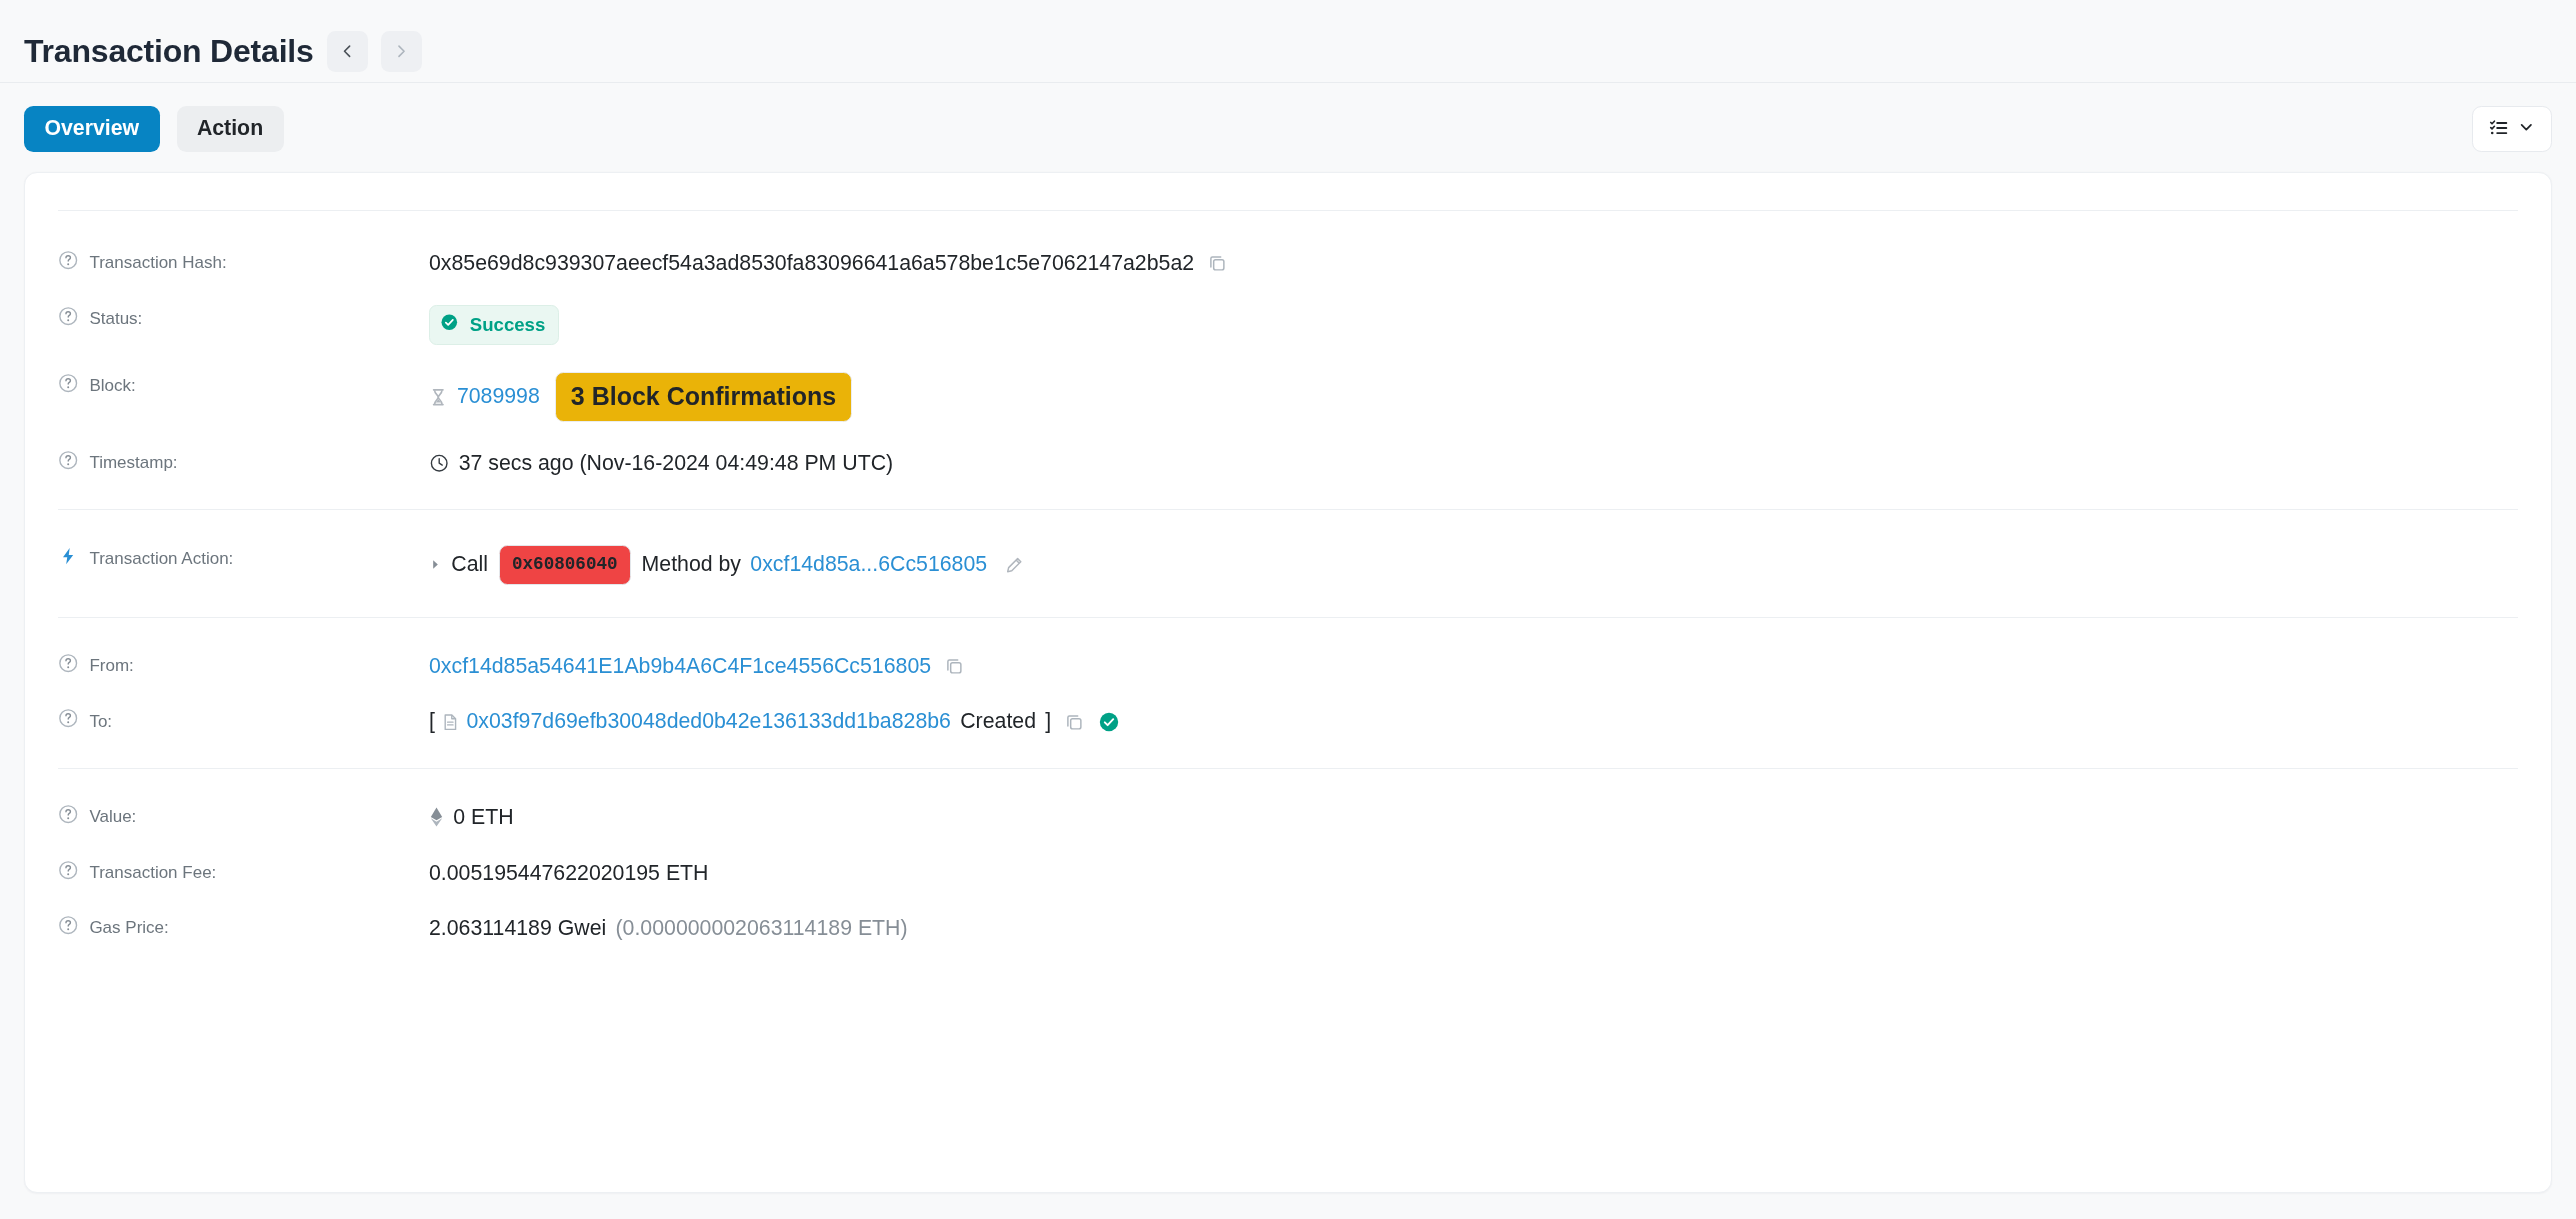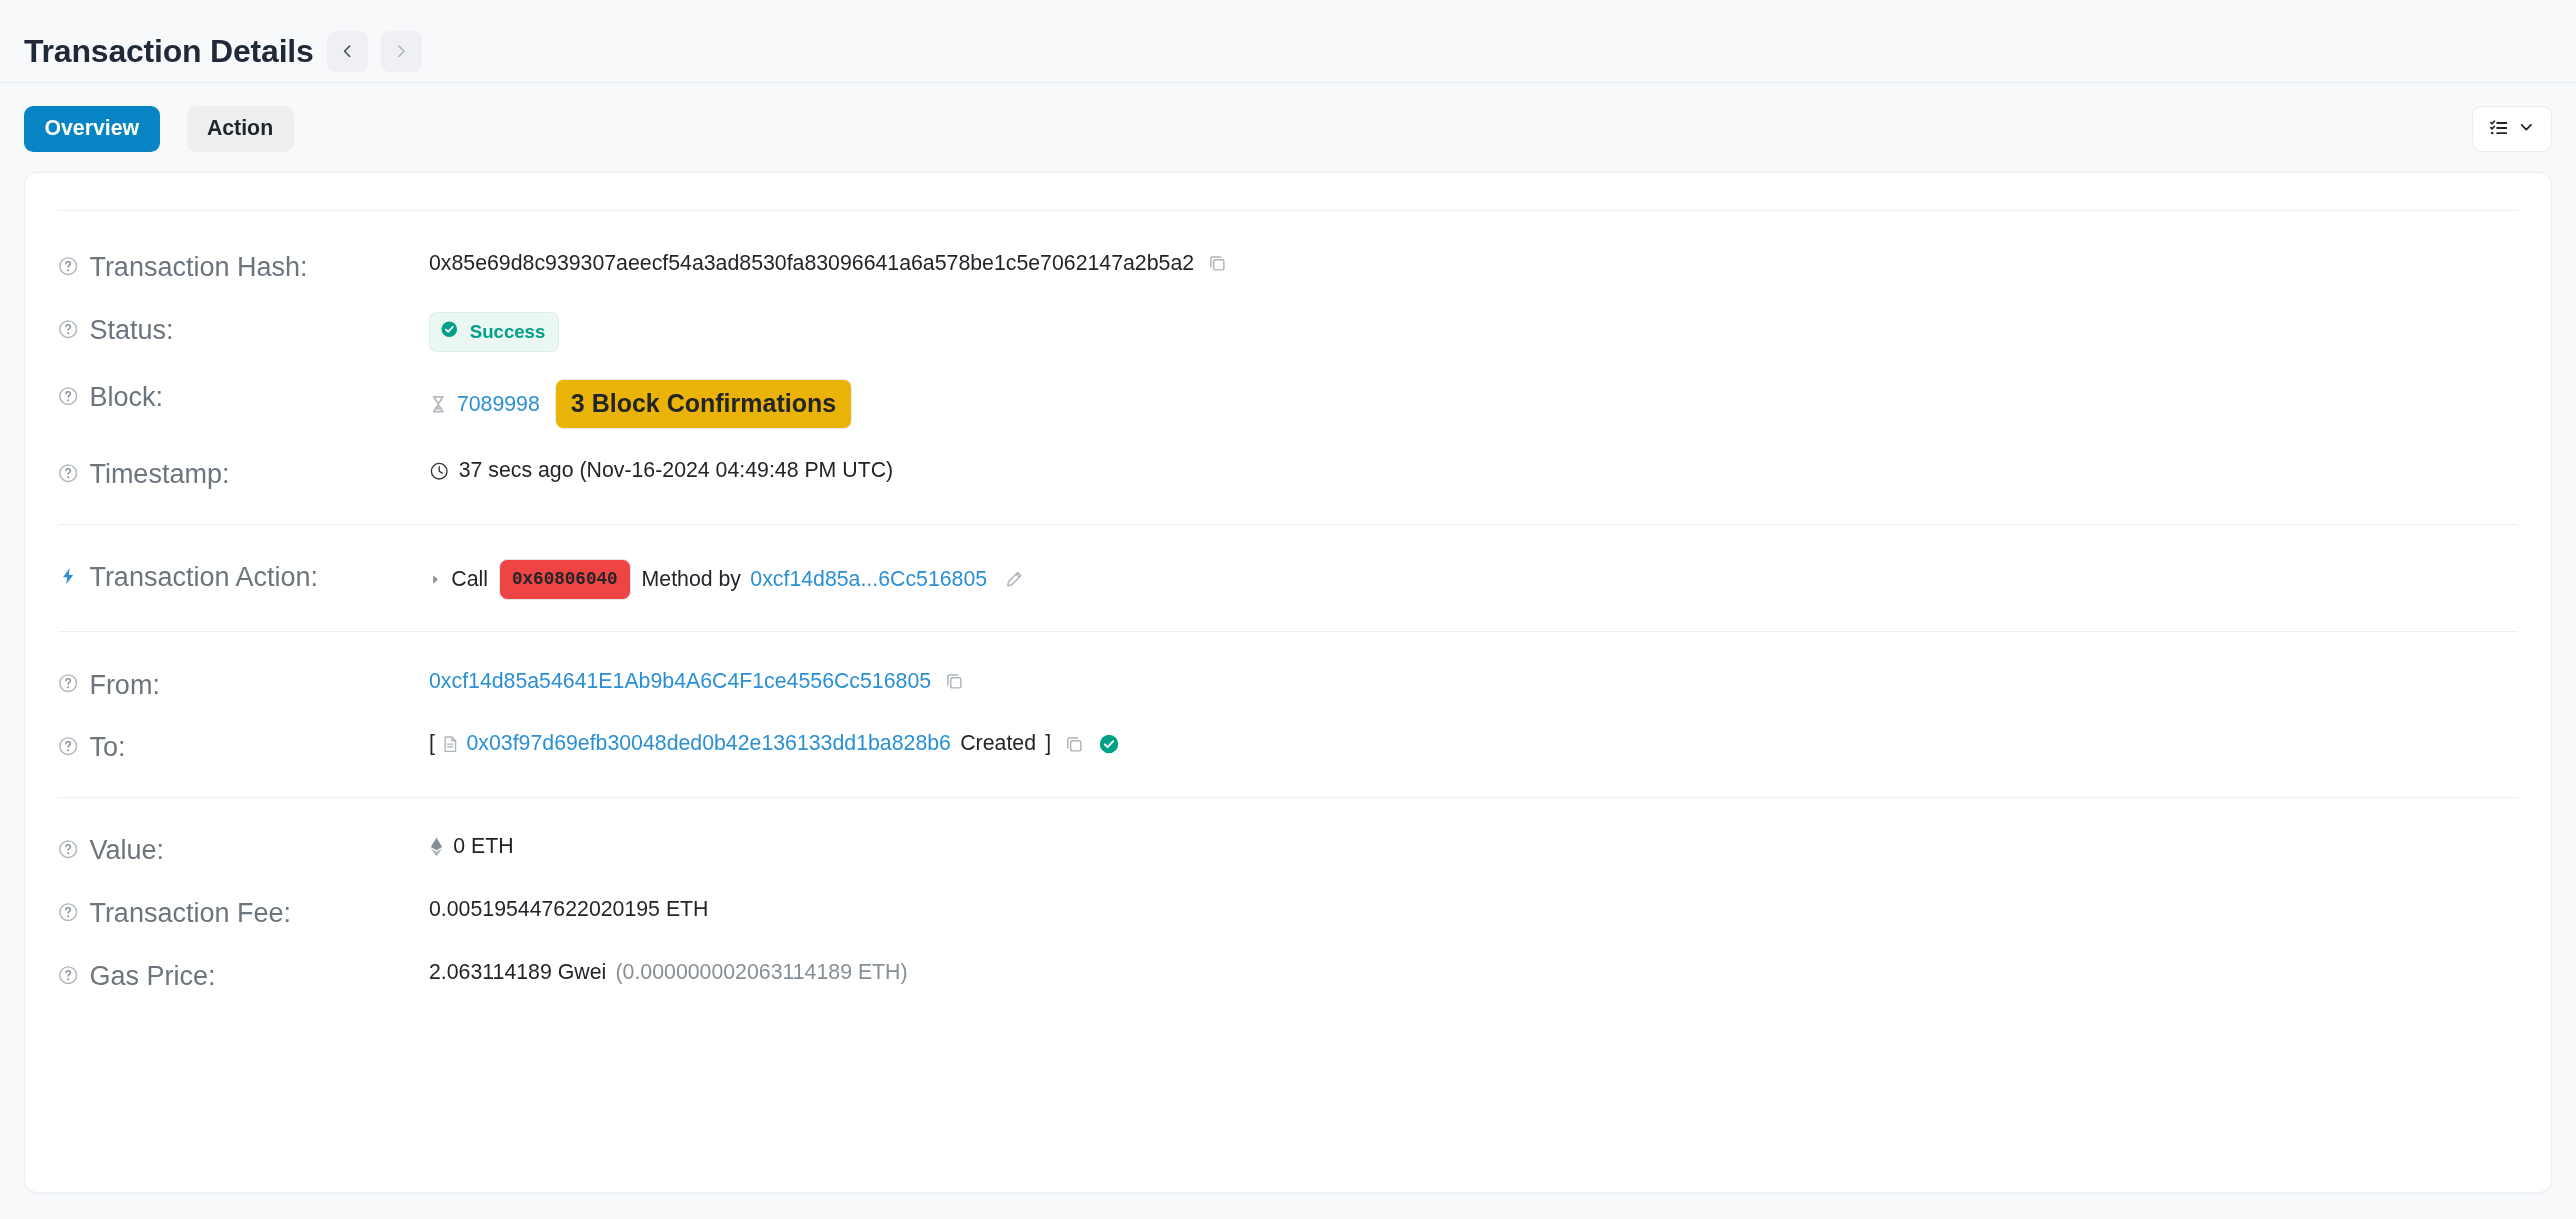--- a/index.html
+++ b/index.html
@@ -52,21 +52,21 @@
     margin: 0 0 0 0;
   }
 
   
   .tabbar {
     display: flex;
     align-items: center;
     padding: 20.4px 24px 0 24px;
     height: 72px;
   }
-  .tabs { display: flex; gap: 27px; align-items: center; }
+  .tabs { display: flex; gap: 17px; align-items: center; }
   .tab {
     font-size: 21.3px;
     font-weight: 700;
     padding: 11px 20.4px;
     border-radius: 9.3px;
     border: none;
     cursor: pointer;
     line-height: 1.1;
     font-family: "Liberation Sans", sans-serif;
   }
@@ -121,21 +121,21 @@
     align-items: flex-start;
     padding: 13px 0;
     min-height: 41px;
   }
   .row-label {
     width: 371px;
     flex: 0 0 371px;
     display: flex;
     align-items: center;
     gap: 11px;
-    font-size: 27px;
+    font-size: 17px;
     color: #6c757d;
     line-height: 1.3;
     padding-top: 1.9px;
   }
   .row-value {
     flex: 1 1 auto;
     font-size: 21.3px;
     color: #212529;
     line-height: 1.35;
     display: flex;

